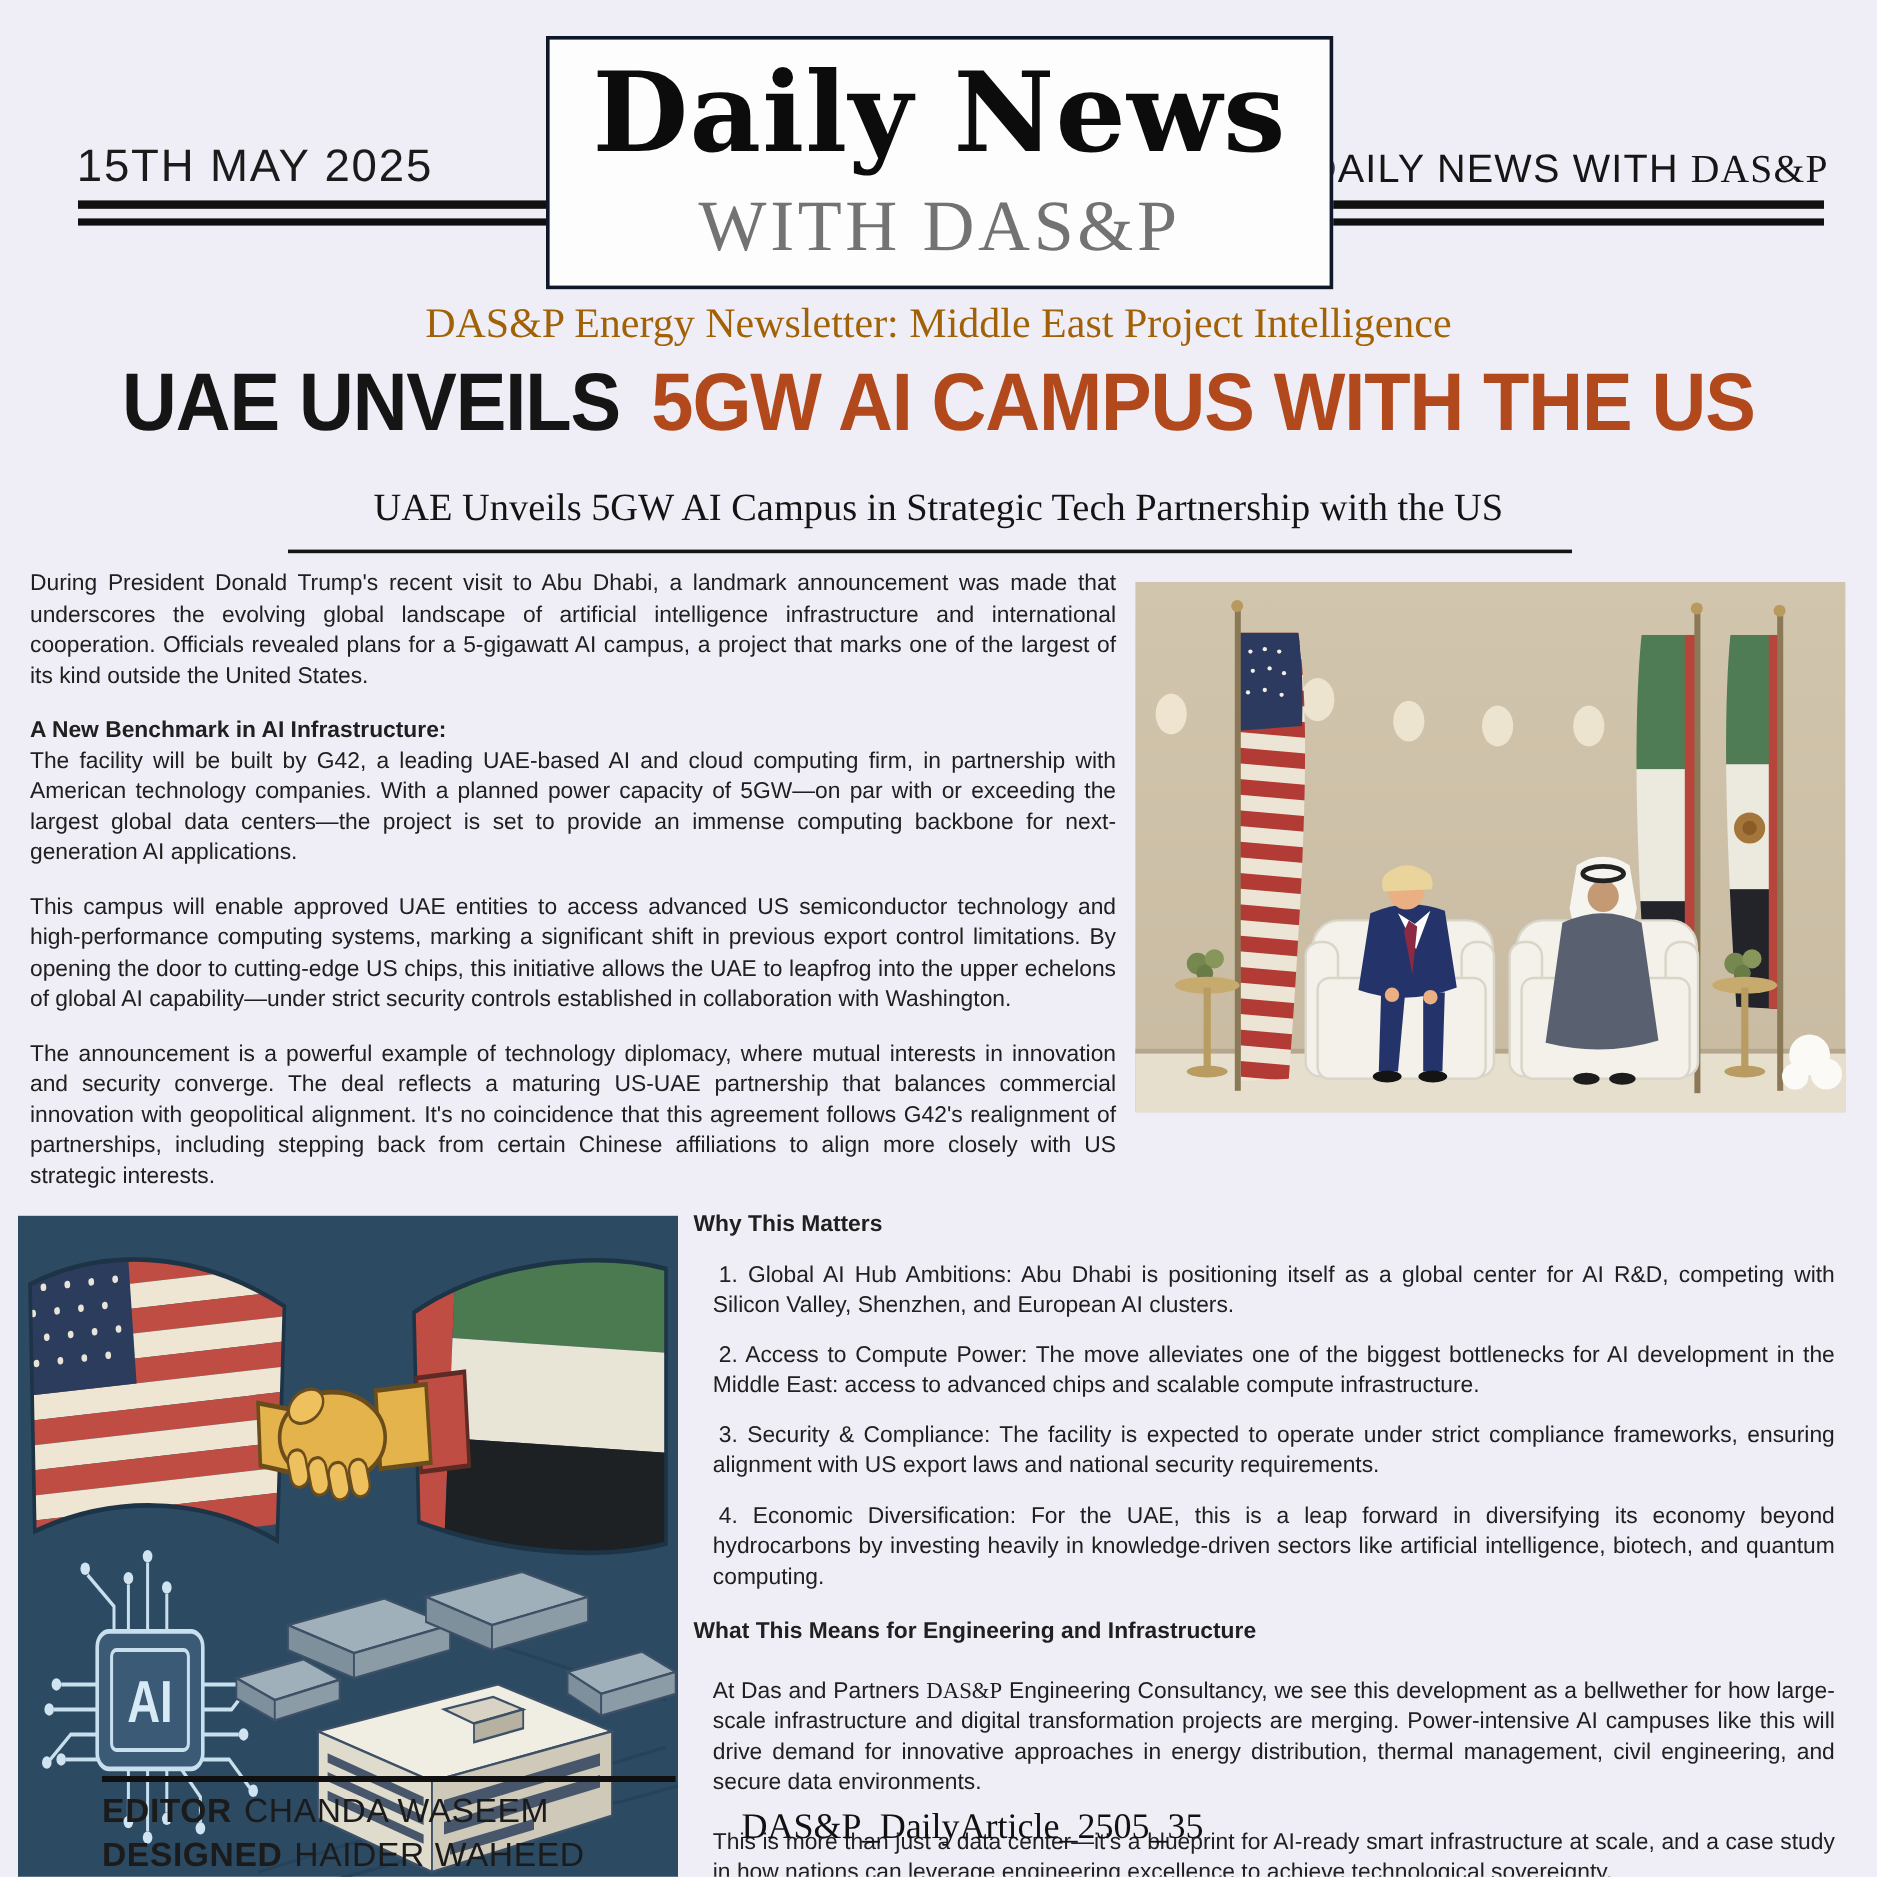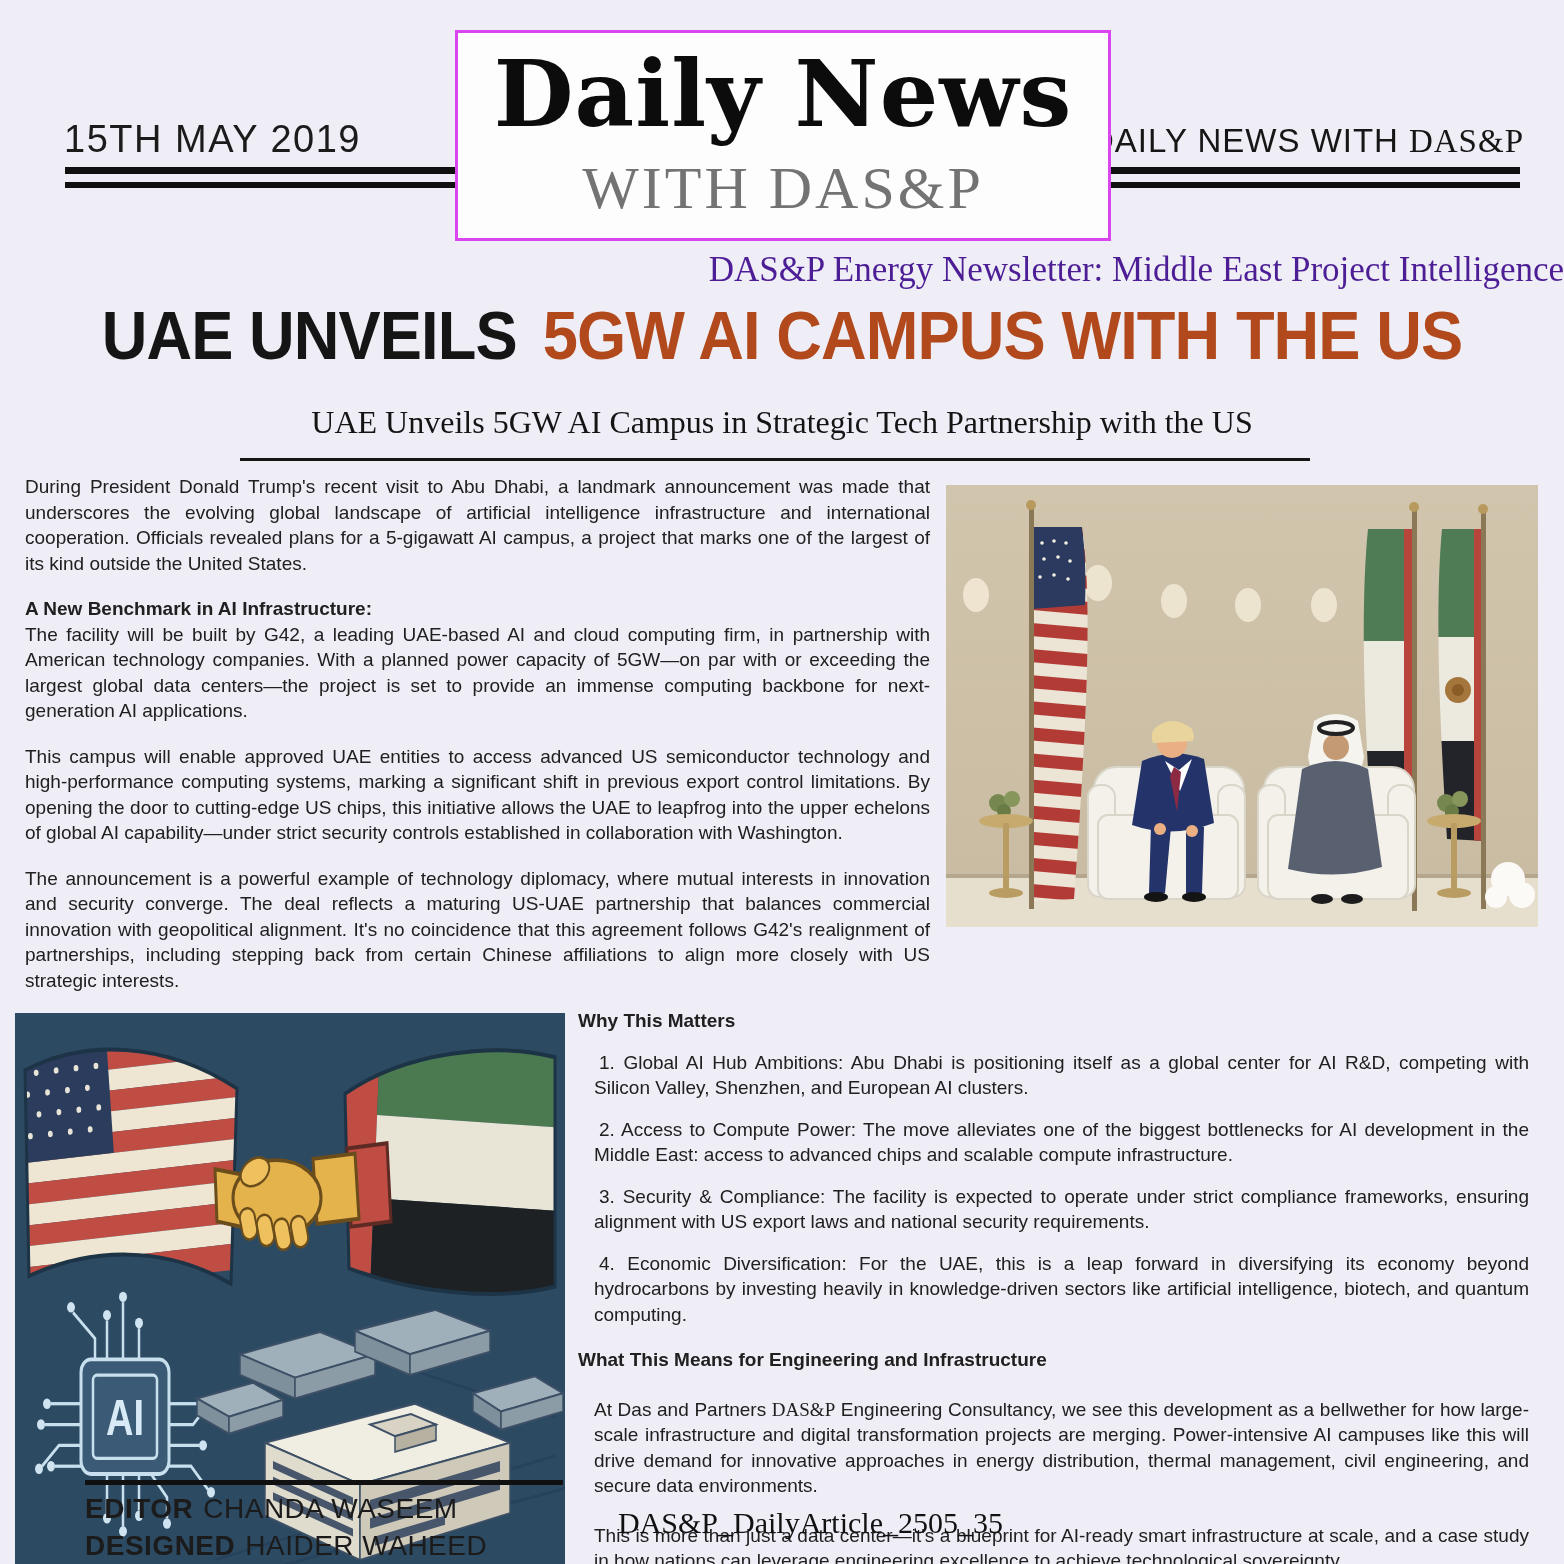--- a/index.html
+++ b/index.html
@@ -5,33 +5,33 @@
   html,body{margin:0;padding:0;}
   body{
     width:1564px;height:1564px;position:relative;overflow:hidden;
     background:#efeef6;color:#1a1a1a;
     font-family:"Liberation Sans", sans-serif;
   }
   
   .header-date{position:absolute;left:64px;top:118px;font-size:38px;letter-spacing:1.5px;color:#1b1b1b;}
   .masthead-box{
     position:absolute;left:455px;top:30px;width:650px;height:205px;
-    background:#fdfdfe;border:3px solid #d946ef;z-index:2;
+    background:#fdfdfe;border:3px solid #0f172a;z-index:2;
     display:flex;flex-direction:column;align-items:center;justify-content:center;
   }
   .masthead-title{font-family:"DejaVu Serif", serif;font-weight:bold;font-size:92px;line-height:1;letter-spacing:1px;color:#0c0c0c;}
   .masthead-tagline{font-family:"Liberation Serif", serif;font-size:60px;letter-spacing:3px;margin-top:14px;color:#737373;}
   .header-right{position:absolute;right:40px;top:122px;font-size:33px;letter-spacing:1px;white-space:nowrap;color:#161616;}
   .header-right .brand{font-family:"Liberation Serif", serif;margin-left:10px;}
   .hrule{position:absolute;top:167px;height:8px;border-top:7px solid #101010;border-bottom:6px solid #101010;z-index:1;}
   .hrule.left{left:65px;width:390px;}
   .hrule.right{left:1105px;width:415px;}
   
-  .kicker{position:absolute;left:0;top:250px;width:1564px;text-align:right;
-    font-family:"Liberation Serif", serif;font-size:35px;color:#4c1d95;}
+  .kicker{position:absolute;left:0;top:250px;width:1564px;text-align:center;
+    font-family:"Liberation Serif", serif;font-size:35px;color:#a16207;}
   .headline{position:absolute;left:0;top:296px;width:1564px;text-align:center;
     font-weight:bold;font-size:68px;letter-spacing:-1px;white-space:nowrap;
     transform:scaleX(0.93);transform-origin:50% 50%;}
   .headline .black{color:#151515;}
   .headline .accent{color:#b2491c;margin-left:28px;}
   .deck{position:absolute;left:0;top:404px;width:1564px;text-align:center;
     font-family:"Liberation Serif", serif;font-size:32px;color:#141414;}
   .head-rule{position:absolute;left:240px;top:458px;width:1070px;height:3px;background:#151515;}
   
   .col-left{position:absolute;left:25px;top:474px;width:905px;
@@ -54,21 +54,21 @@
   .footer-rule{position:absolute;left:85px;top:1480px;width:478px;height:5px;background:#101010;}
   .footer-line{position:absolute;left:85px;font-size:28px;letter-spacing:0.5px;color:#1b1b1b;}
   .footer-line b{font-weight:bold;margin-right:10px;}
   .footer-editor{top:1493px;}
   .footer-designed{top:1530px;}
   .doc-id{position:absolute;left:618px;top:1506px;font-family:"Liberation Serif", serif;font-size:30px;color:#111;}
 </style>
 </head>
 <body>
 
-<div class="header-date">15TH MAY 2019</div>
+<div class="header-date">15TH MAY 2025</div>
 <div class="hrule left"></div>
 <div class="hrule right"></div>
 <div class="masthead-box">
   <div class="masthead-title">Daily News</div>
   <div class="masthead-tagline">WITH DAS&amp;P</div>
 </div>
 <div class="header-right">
   <span>DAILY NEWS WITH</span><span class="brand">DAS&amp;P</span>
 </div>
 

